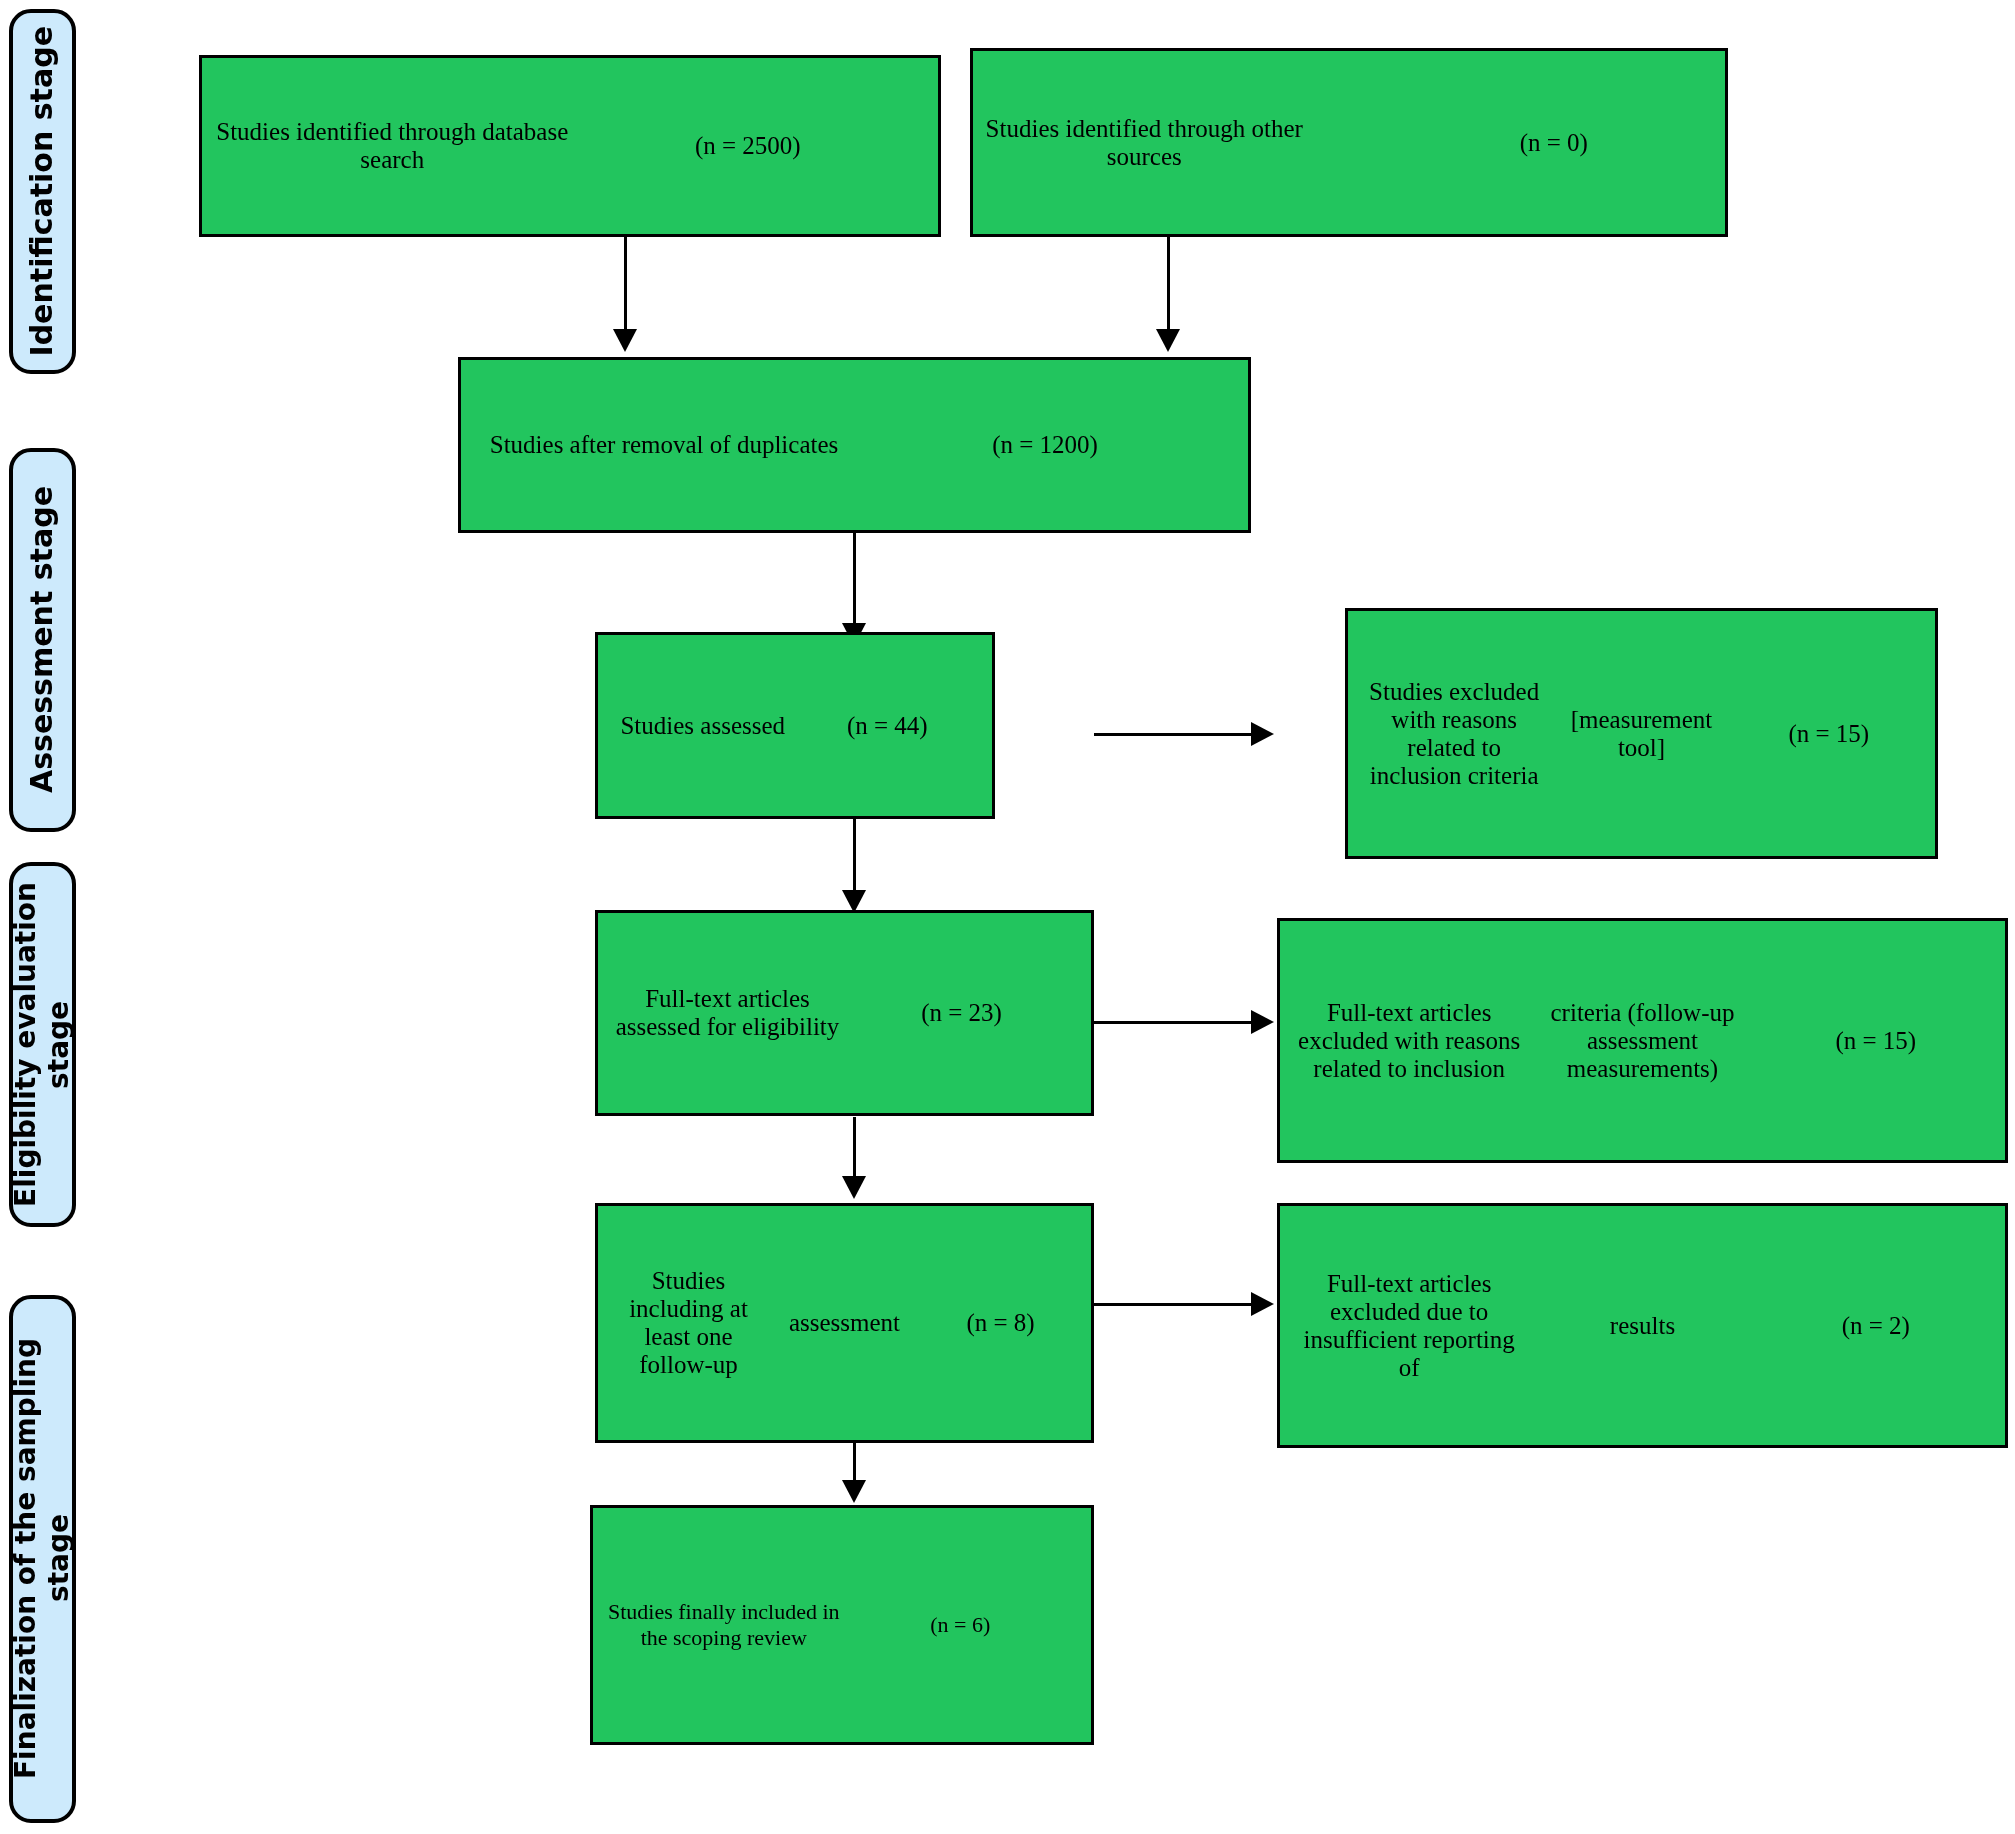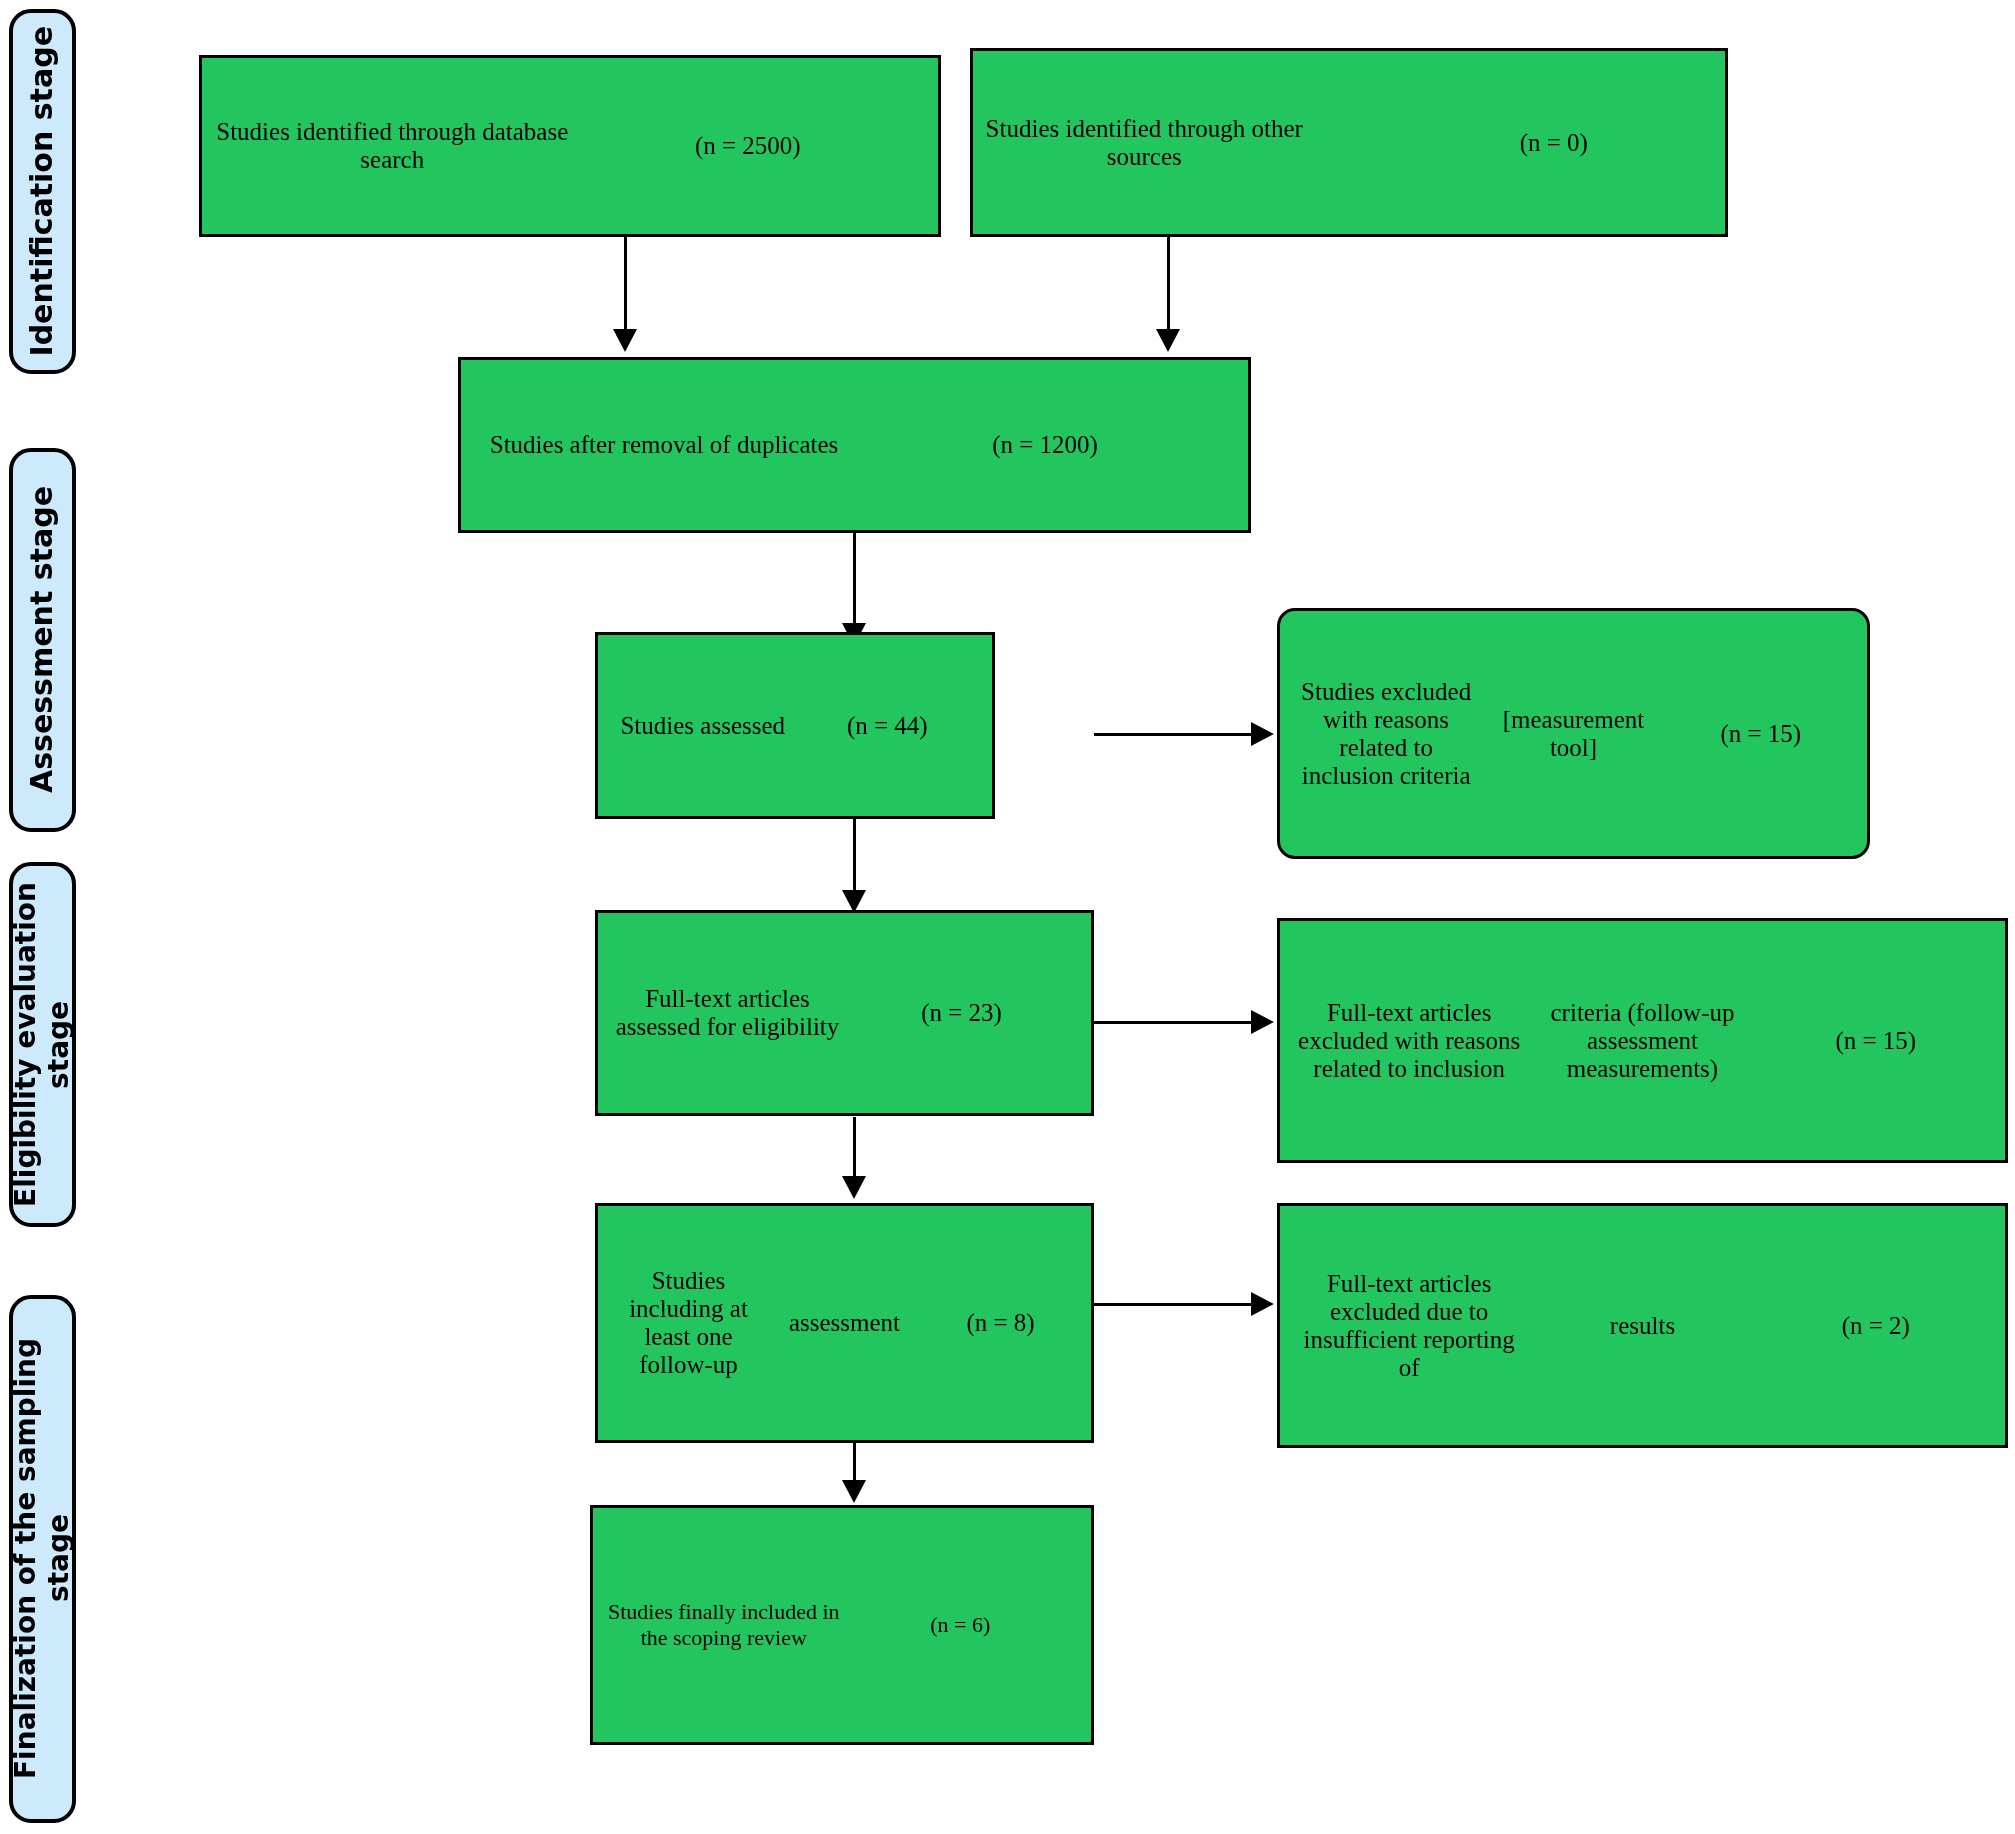--- a/index.html
+++ b/index.html
@@ -143,21 +143,21 @@
 
   <div class="flow-box" style="left:595px; top:632px; width:400px; height:187px; font-size:25px;">
     <span class="line">Studies assessed</span>
     <span class="gap-sm"></span>
     <span class="line">(n = 44)</span>
   </div>
 
   <div class="h-line" style="left:1094px; top:733px; width:158px;"></div>
   <div class="arrow-right" style="left:1251px; top:722px;"></div>
 
-  <div class="flow-box" style="left:1277px; top:608px; width:593px; height:251px; font-size:25px;border-radius:18px;">
+  <div class="flow-box" style="left:1345px; top:608px; width:593px; height:251px; font-size:25px;">
     <span class="line">Studies excluded with reasons related to inclusion criteria</span>
     <span class="gap-lg"></span>
     <span class="line">[measurement tool]</span>
     <span class="gap-lg"></span>
     <span class="line">(n = 15)</span>
   </div>
 
   <div class="v-line" style="left:853px; top:819px; height:81px;"></div>
   <div class="arrow-down" style="left:842px; top:890px;"></div>
 

